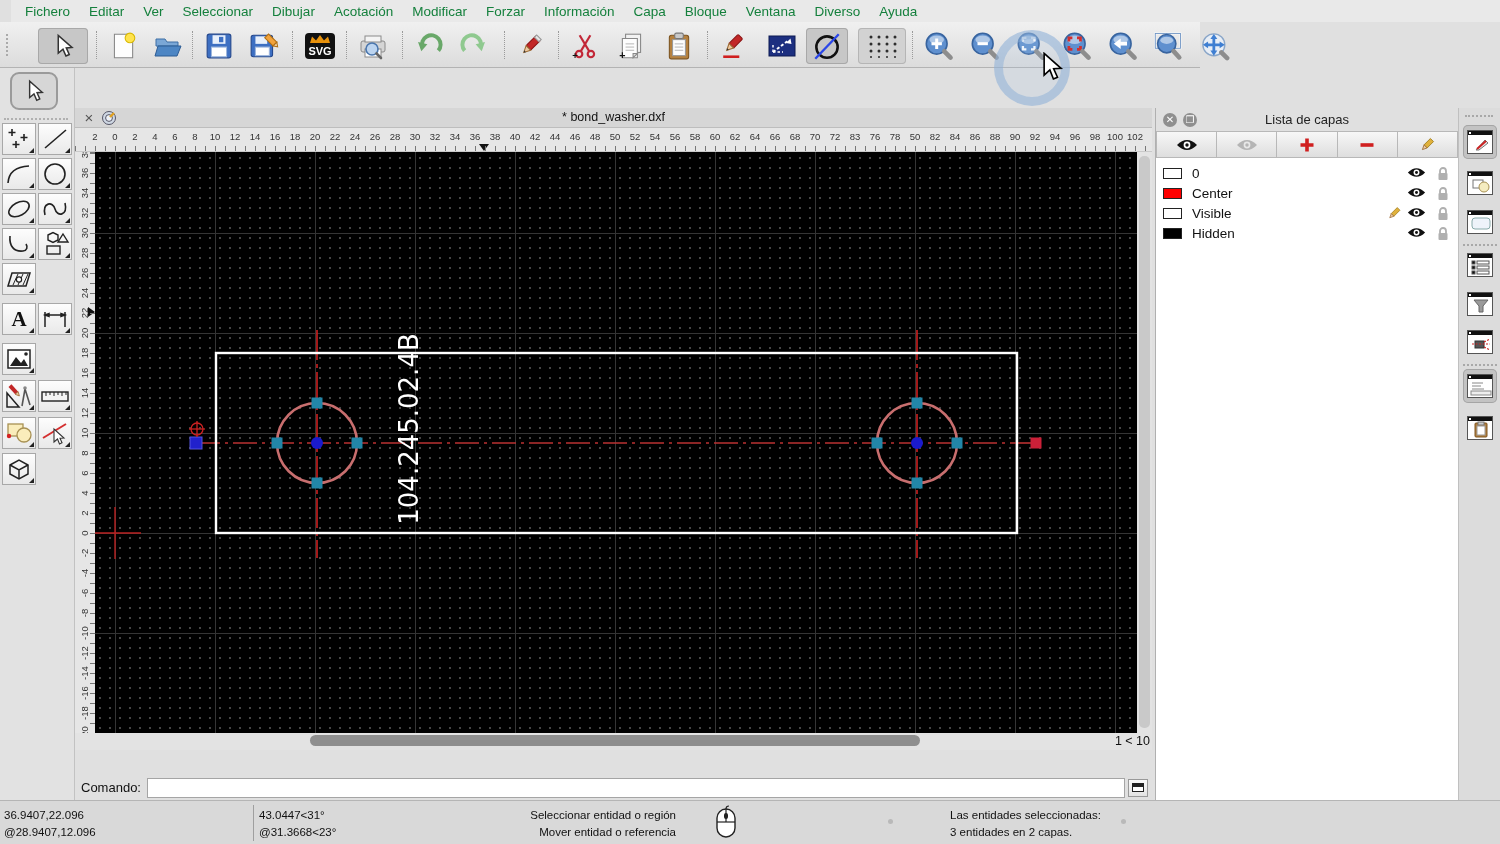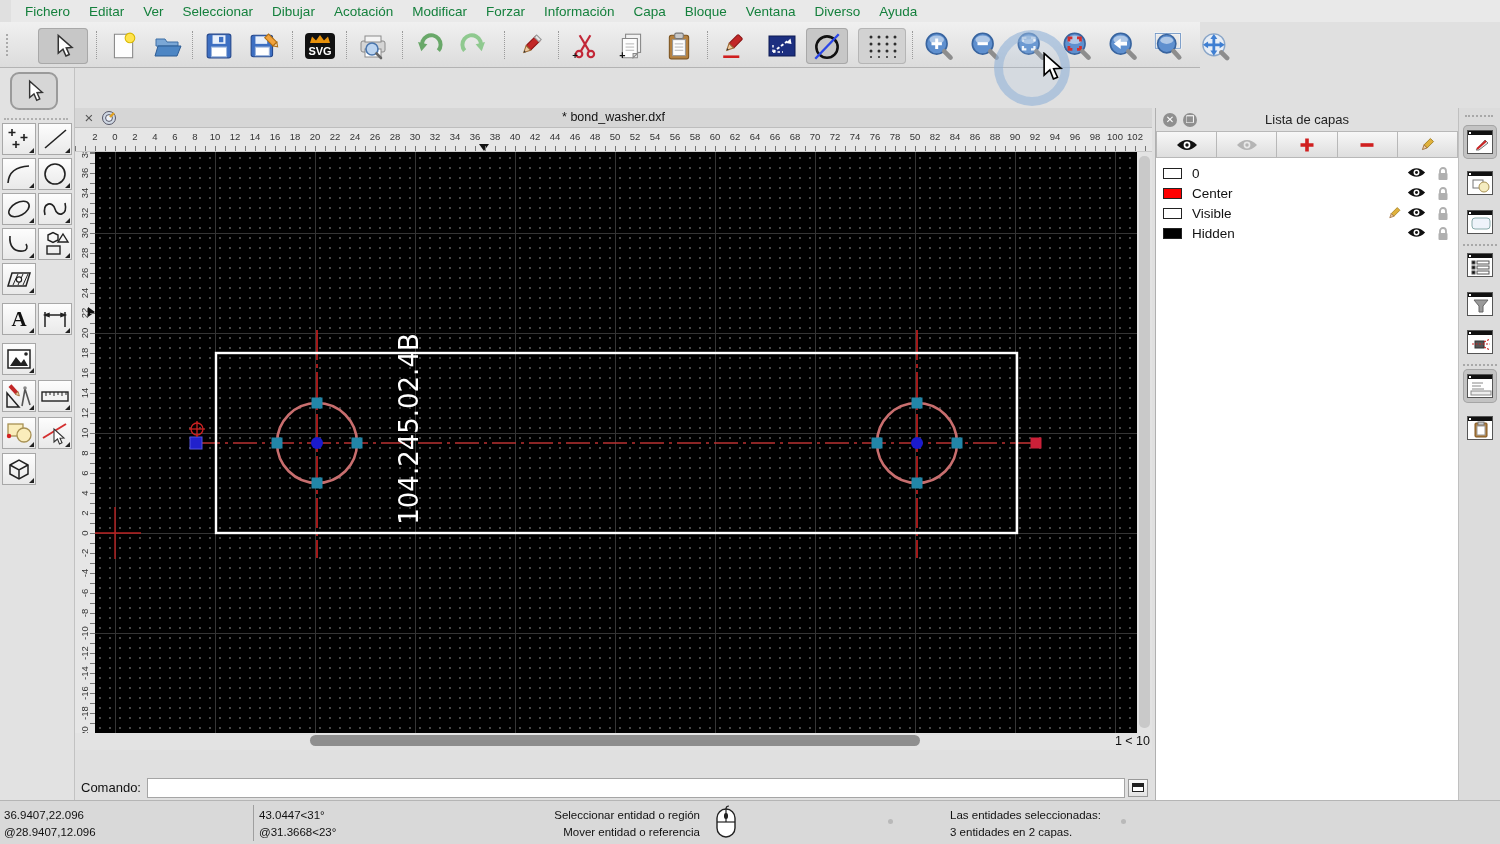--- a/index.html
+++ b/index.html
@@ -542,21 +542,21 @@
       <span class="hlab" style="left: 580px;">54</span>
       <span class="hlab" style="left: 600px;">56</span>
       <span class="hlab" style="left: 620px;">58</span>
       <span class="hlab" style="left: 640px;">60</span>
       <span class="hlab" style="left: 660px;">62</span>
       <span class="hlab" style="left: 680px;">64</span>
       <span class="hlab" style="left: 700px;">66</span>
       <span class="hlab" style="left: 720px;">68</span>
       <span class="hlab" style="left: 740px;">70</span>
       <span class="hlab" style="left: 760px;">72</span>
-      <span class="hlab" style="left: 780px;">74</span>
+      <span class="hlab" style="left: 780px;">83</span>
       <span class="hlab" style="left: 800px;">76</span>
       <span class="hlab" style="left: 820px;">78</span>
       <span class="hlab" style="left: 840px;">50</span>
       <span class="hlab" style="left: 860px; text-align: right;">82</span>
       <span class="hlab" style="left: 880px;">84</span>
       <span class="hlab" style="left: 900px;">86</span>
       <span class="hlab" style="left: 920px;">88</span>
       <span class="hlab" style="left: 940px;">90</span>
       <span class="hlab" style="left: 960px;">92</span>
       <span class="hlab" style="left: 980px;">94</span>
@@ -654,21 +654,21 @@
 <div class="statusbar">
   <div class="blk" style="left:4px">
     <div>36.9407,22.096</div>
     <div>@28.9407,12.096</div>
   </div>
   <div class="vdiv" style="left:253px"></div>
   <div class="blk" style="left:259px">
     <div>43.0447&lt;31°</div>
     <div>@31.3668&lt;23°</div>
   </div>
-  <div class="blk hintblk" style="left:500px;width:200px">
+  <div class="blk hintblk" style="left:476px;width:200px">
     <div>Seleccionar entidad o región</div>
     <div>Mover entidad o referencia</div>
   </div>
   <div class="blk" style="left:714px;top:4px">
     <svg width="24" height="34" viewBox="0 0 24 34">
         <rect x="3" y="4" width="18" height="28" rx="9" fill="#fff" stroke="#222" stroke-width="1.4"></rect>
         <line x1="12" y1="4" x2="12" y2="17" stroke="#222" stroke-width="1.2"></line>
         <line x1="3" y1="17" x2="21" y2="17" stroke="#222" stroke-width="1.2"></line>
         <rect x="10" y="8" width="4" height="6" rx="2" fill="#222"></rect>
         <path d="M12 4 q0 -3 3 -3" fill="none" stroke="#222" stroke-width="1.2"></path>

